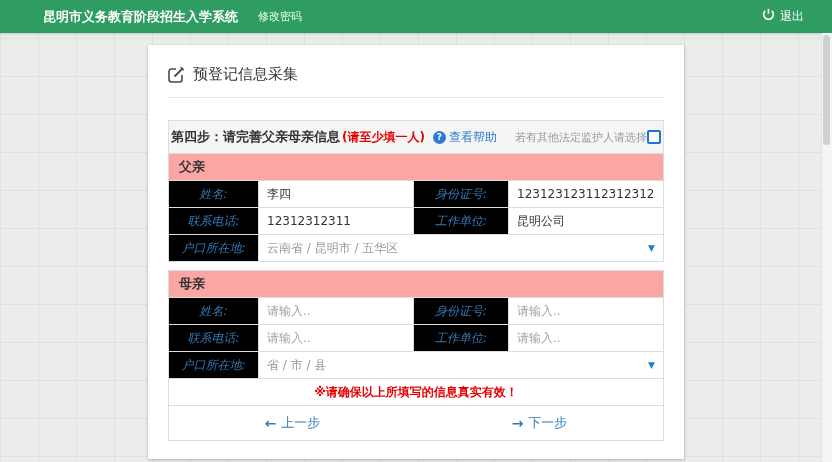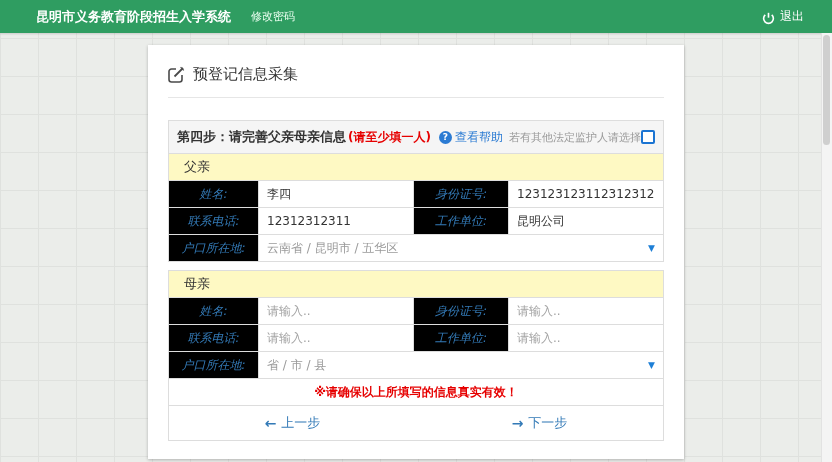--- a/index.html
+++ b/index.html
@@ -4,47 +4,47 @@
 <style>
   html,body{margin:0;padding:0;width:832px;height:462px;overflow:hidden;
     font-family:"DejaVu Sans","Liberation Sans",sans-serif;
     background-color:#ebedea;
     background-image:linear-gradient(#dfe1de 1px,transparent 1px),
                      linear-gradient(90deg,#dfe1de 1px,transparent 1px);
     background-size:38px 38px;}
   
   .navbar{height:33px;background:#2f9d61;display:flex;align-items:center;
     padding:0 14px 0 36px;box-sizing:border-box;box-shadow:0 1px 2px rgba(0,0,0,.15);}
-  .nav-title{color:#fff;font-size:13px;font-weight:bold;cursor:default;}
+  .nav-title{color:#fff;font-size:13px;font-weight:bold;cursor:default;margin-left:7px;}
   .nav-link{color:#eafff0;font-size:11px;margin-left:20px;cursor:pointer;text-align:right;}
-  .nav-right{margin-left:auto;display:flex;align-items:flex-end;gap:5px;
+  .nav-right{margin-left:auto;display:flex;align-items:flex-start;gap:5px;
     color:#fff;font-size:12px;margin-right:14px;cursor:pointer;}
   
   .card{width:536px;margin:12px auto 7px;background:#fff;box-sizing:border-box;
     padding:16px 20px 18px;box-shadow:0 1px 3px rgba(0,0,0,.25);min-height:400px;}
   .card-title{display:flex;align-items:center;gap:8px;font-size:15px;color:#333;
     padding:4px 0 13px;border-bottom:1px solid #e6e6e6;margin-bottom:22px;}
   
-  .step-box{border:1px solid #ddd;background:#f5f5f5;padding:7px 8px;
+  .step-box{border:1px solid #ddd;background:#f5f5f5;padding:7px 2px;
     display:flex;align-items:center;font-size:12px;}
   .step-title{font-size:13px;font-weight:bold;color:#333;}
   .step-req{color:#e60000;font-weight:bold;font-size:12px;margin-left:2px;}
   .help-icon{display:inline-block;width:13px;height:13px;border-radius:50%;
     background:#2b7bd3;color:#fff;font-size:9px;font-weight:bold;line-height:13px;
     text-align:center;margin:0 3px 0 8px;cursor:pointer;}
   .help-link{color:#2b7bd3;cursor:pointer;}
   .step-right{margin-left:auto;display:flex;align-items:center;
     color:#999;font-size:11px;}
   .guardian-checkbox{width:10px;height:10px;border:2px solid #1b74d2;
     border-radius:2px;background:#fff;cursor:pointer;display:inline-block;}
   
   table.form-table{width:100%;border-collapse:collapse;font-size:12px;table-layout:fixed;}
   table.form-table td{border:1px solid #ddd;height:27px;box-sizing:border-box;}
-  td.section-cell{background:#fef9c3;font-weight:normal;font-size:13px;color:#333;
-    text-align:left;padding-left:15px;height:28px;}
+  td.section-cell{background:#fca5a5;font-weight:bold;font-size:13px;color:#333;
+    text-align:left;padding-left:10px;height:28px;}
   td.lbl{text-align:center;color:#337ab7;background:#000000;font-style:italic;}
   td.val{background:#fff;padding:0;}
   td.val input{border:0;outline:0;width:100%;height:25px;box-sizing:border-box;
     padding:12px 8px;background:transparent;color:#333;
     font:12px "DejaVu Sans","Liberation Sans",sans-serif;}
   td.val input::placeholder{color:#a3a3a3;}
   td.residence-cell{position:relative;cursor:pointer;}
   .residence-text{color:#9a9a9a;padding-left:8px;}
   .chevron{position:absolute;right:8px;top:50%;transform:translateY(-50%);
     color:#1e7fd6;font-size:9px;}

